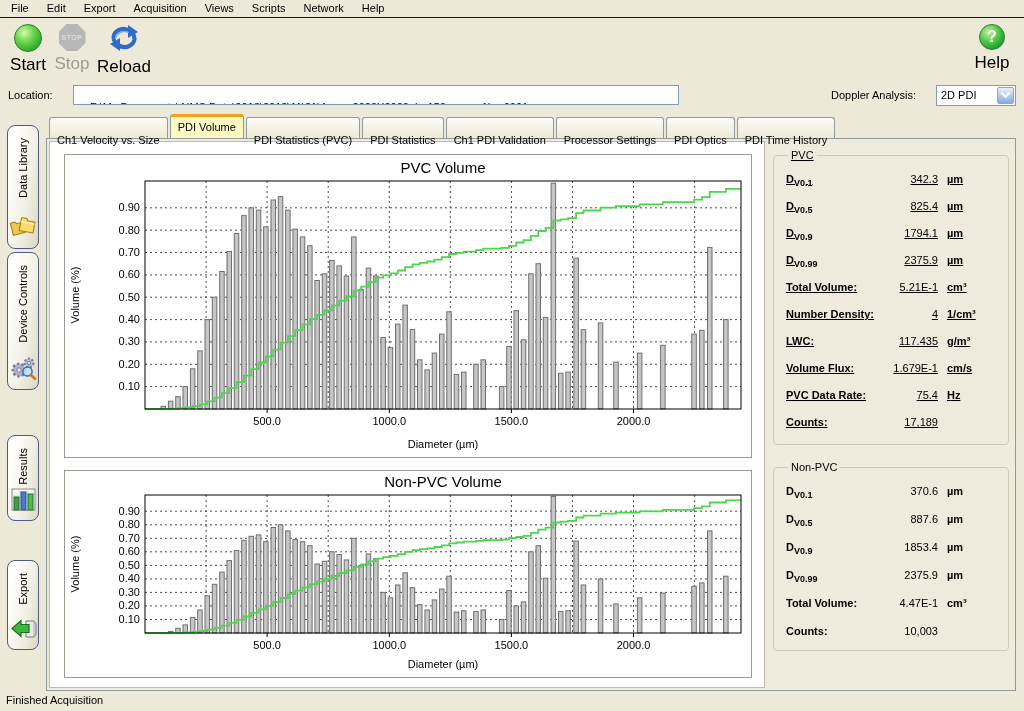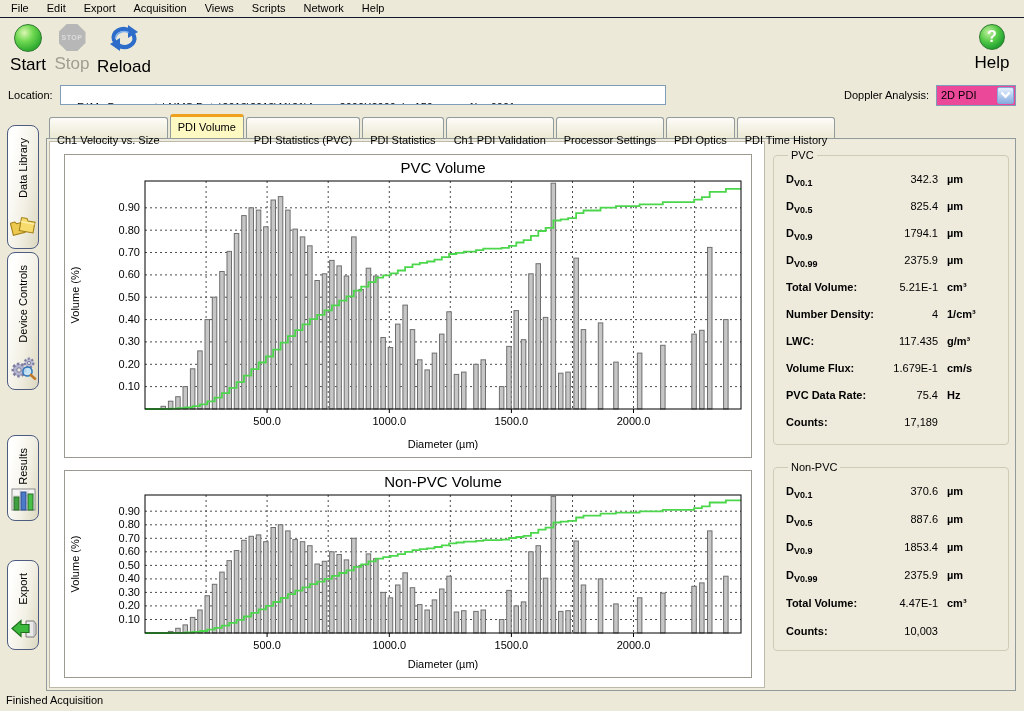--- a/index.html
+++ b/index.html
@@ -24,25 +24,25 @@
     border:1px solid #2f7a2f; }
   .icon-stop { width:27px; height:27px; background:#b7b7b7;
     clip-path:polygon(30% 0,70% 0,100% 30%,100% 70%,70% 100%,30% 100%,0 70%,0 30%);
     display:flex; align-items:center; justify-content:center;
     color:#dcdcdc; font-size:7px; font-weight:bold; letter-spacing:.5px; }
   .icon-help { width:26px; height:26px; border-radius:50%;
     background:radial-gradient(circle at 36% 30%, #c4efa0, #58cc4a 40%, #1f9e2f 75%, #147a18);
     border:1px solid #2f7a2f; color:#fff; font-weight:bold; font-size:16px;
     display:flex; align-items:center; justify-content:center; }
   
-  .locrow { height:32px; display:flex; align-items:center; padding:0 8px 6px 8px; gap:7px; }
+  .locrow { height:32px; display:flex; align-items:center; padding:0 8px 6px 8px; gap:20px; }
   .locfield { width:606px; height:20px; border:1px solid #7f9db9; background:#fff;
     padding:3px 4px 0; white-space:pre; overflow:hidden; }
   .doplabel { margin-left:auto; }
-  .combo { width:80px; height:21px; border:1px solid #7f9db9; background:#ec4899;
+  .combo { width:80px; height:21px; border:1px solid #7f9db9; background:#ffffff;
     display:flex; align-items:center; }
   .combo-val { flex:1; padding-left:4px; }
   .combo-btn { width:17px; height:17px; margin:1px; border-radius:2px;
     background:linear-gradient(#e6f0fc, #b9d1f2 45%, #88abdf);
     border:1px solid #86a7d8; display:flex; align-items:center; justify-content:center; }
   
   .main { height:577px; display:flex; position:relative; }
   .sidebar { width:46px; display:flex; flex-direction:column; }
   .sbtn { width:32px; margin-left:7px; border:1px solid #4e5c82; border-radius:8px;
     background:linear-gradient(100deg, #fffffe 15%, #f2f0e4 60%, #dbd7c0);
@@ -59,21 +59,21 @@
   .tabbody { position:absolute; top:24px; left:0; right:0; bottom:0;
     border:1px solid #919b9c; background:#eeebdd; }
   .chartpane { position:absolute; left:2px; top:2px; bottom:2px; width:716px;
     background:#fff; border:1px solid #bcb9a8; }
   .chartbox { margin:12px 0 0 14px; width:688px; border:1px solid #9c9a90; background:#fff; }
   .chartbox + .chartbox { margin-top:12px; }
   
   .statspane { position:absolute; left:726px; top:10px; right:6px; }
   fieldset.groupbox { border:1px solid #cfccb6; border-radius:4px; margin:0; padding:2px 6px 0 12px; }
   fieldset.groupbox legend { padding:0 3px; margin-left:2px; font-size:11px; }
-  .gb-pvc { height:296px; }
+  .gb-pvc { height:296px;text-decoration:underline; }
   .gb-nonpvc { height:190px; margin-top:16px !important; }
   .srow { display:flex; align-items:baseline; height:27px; }
   .gb-nonpvc .srow { height:28px; }
   .rows { padding-top:10px; }
   .slabel { font-weight:bold; width:100px; }
   .dsub { font-size:9px; font-weight:bold; vertical-align:-3px; }
   .sval { width:52px; text-align:right; }
   .sunit { padding-left:9px; font-weight:bold; }
   
   .statusbar { height:20px; padding:3px 0 0 6px; }

